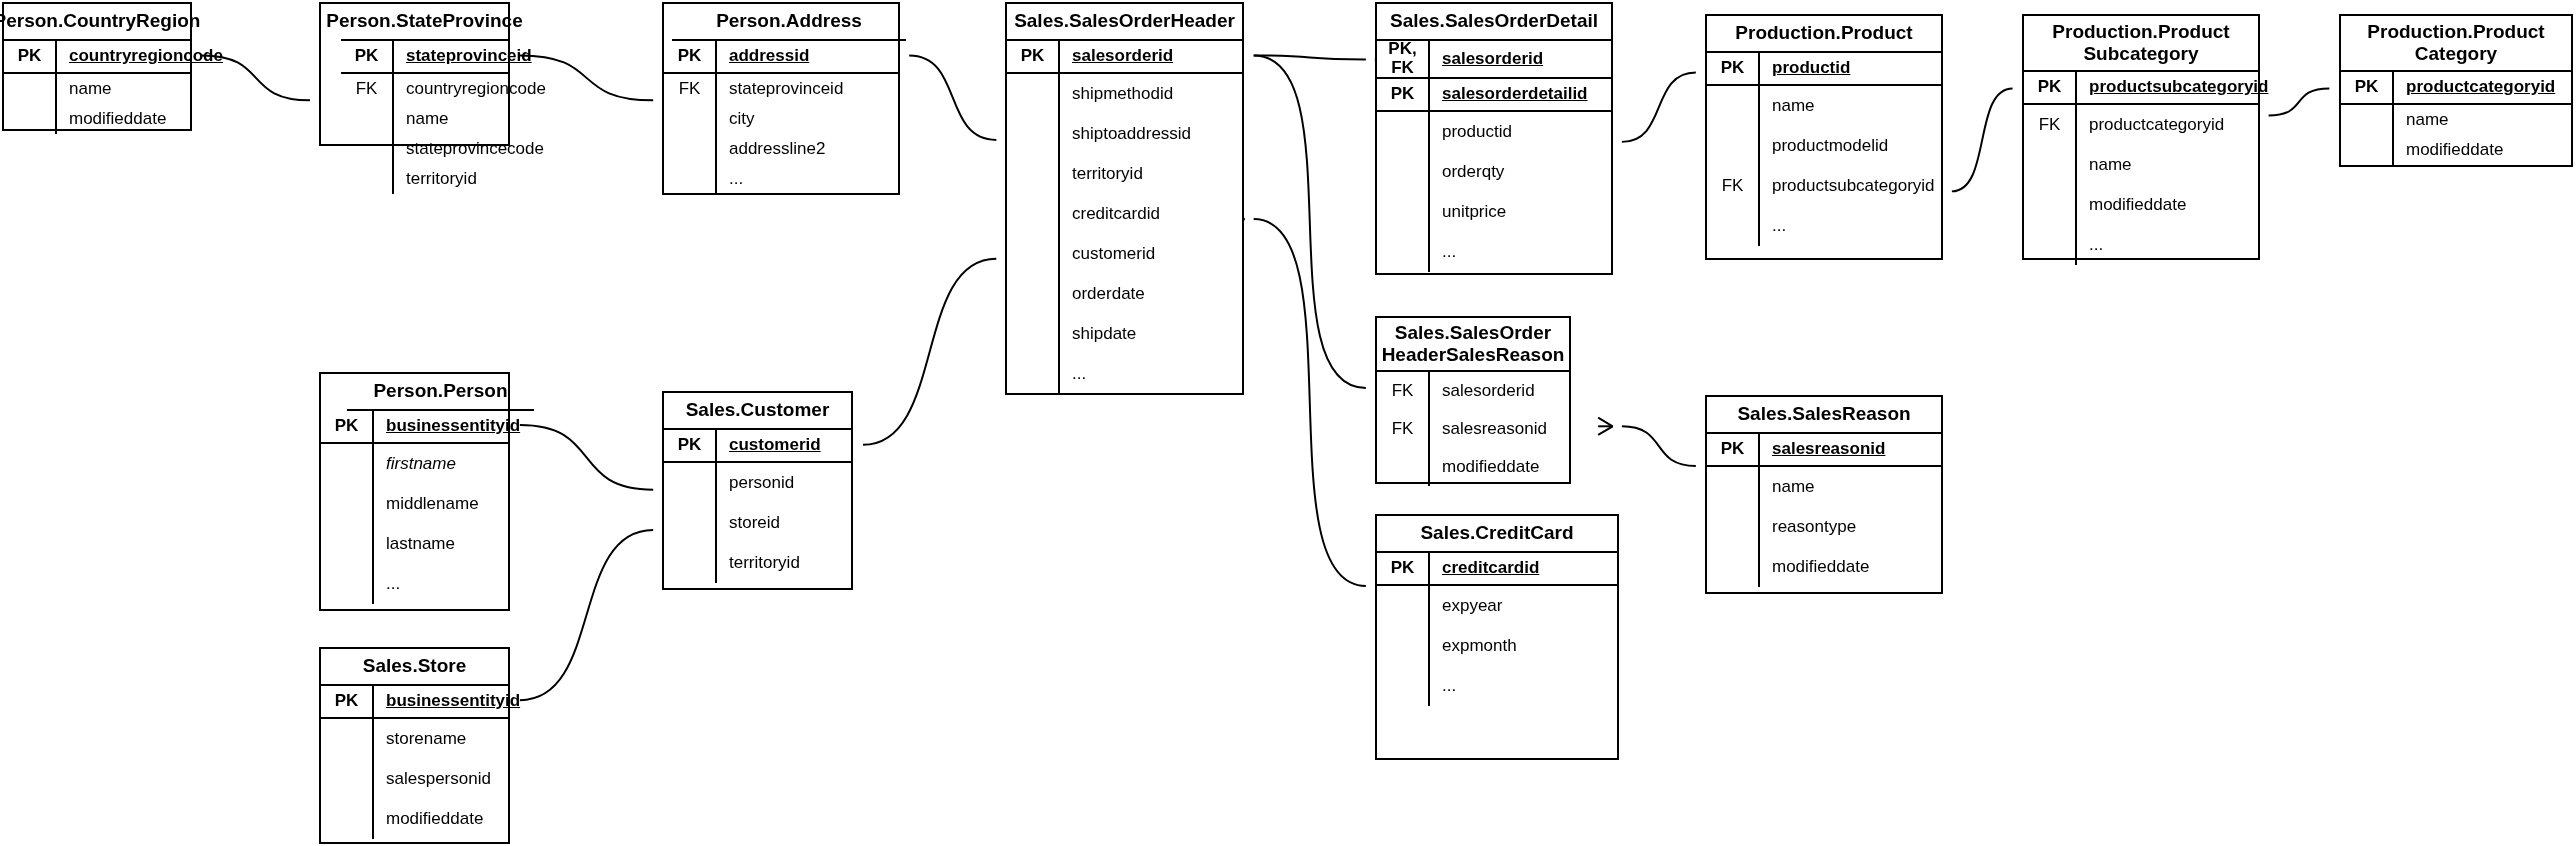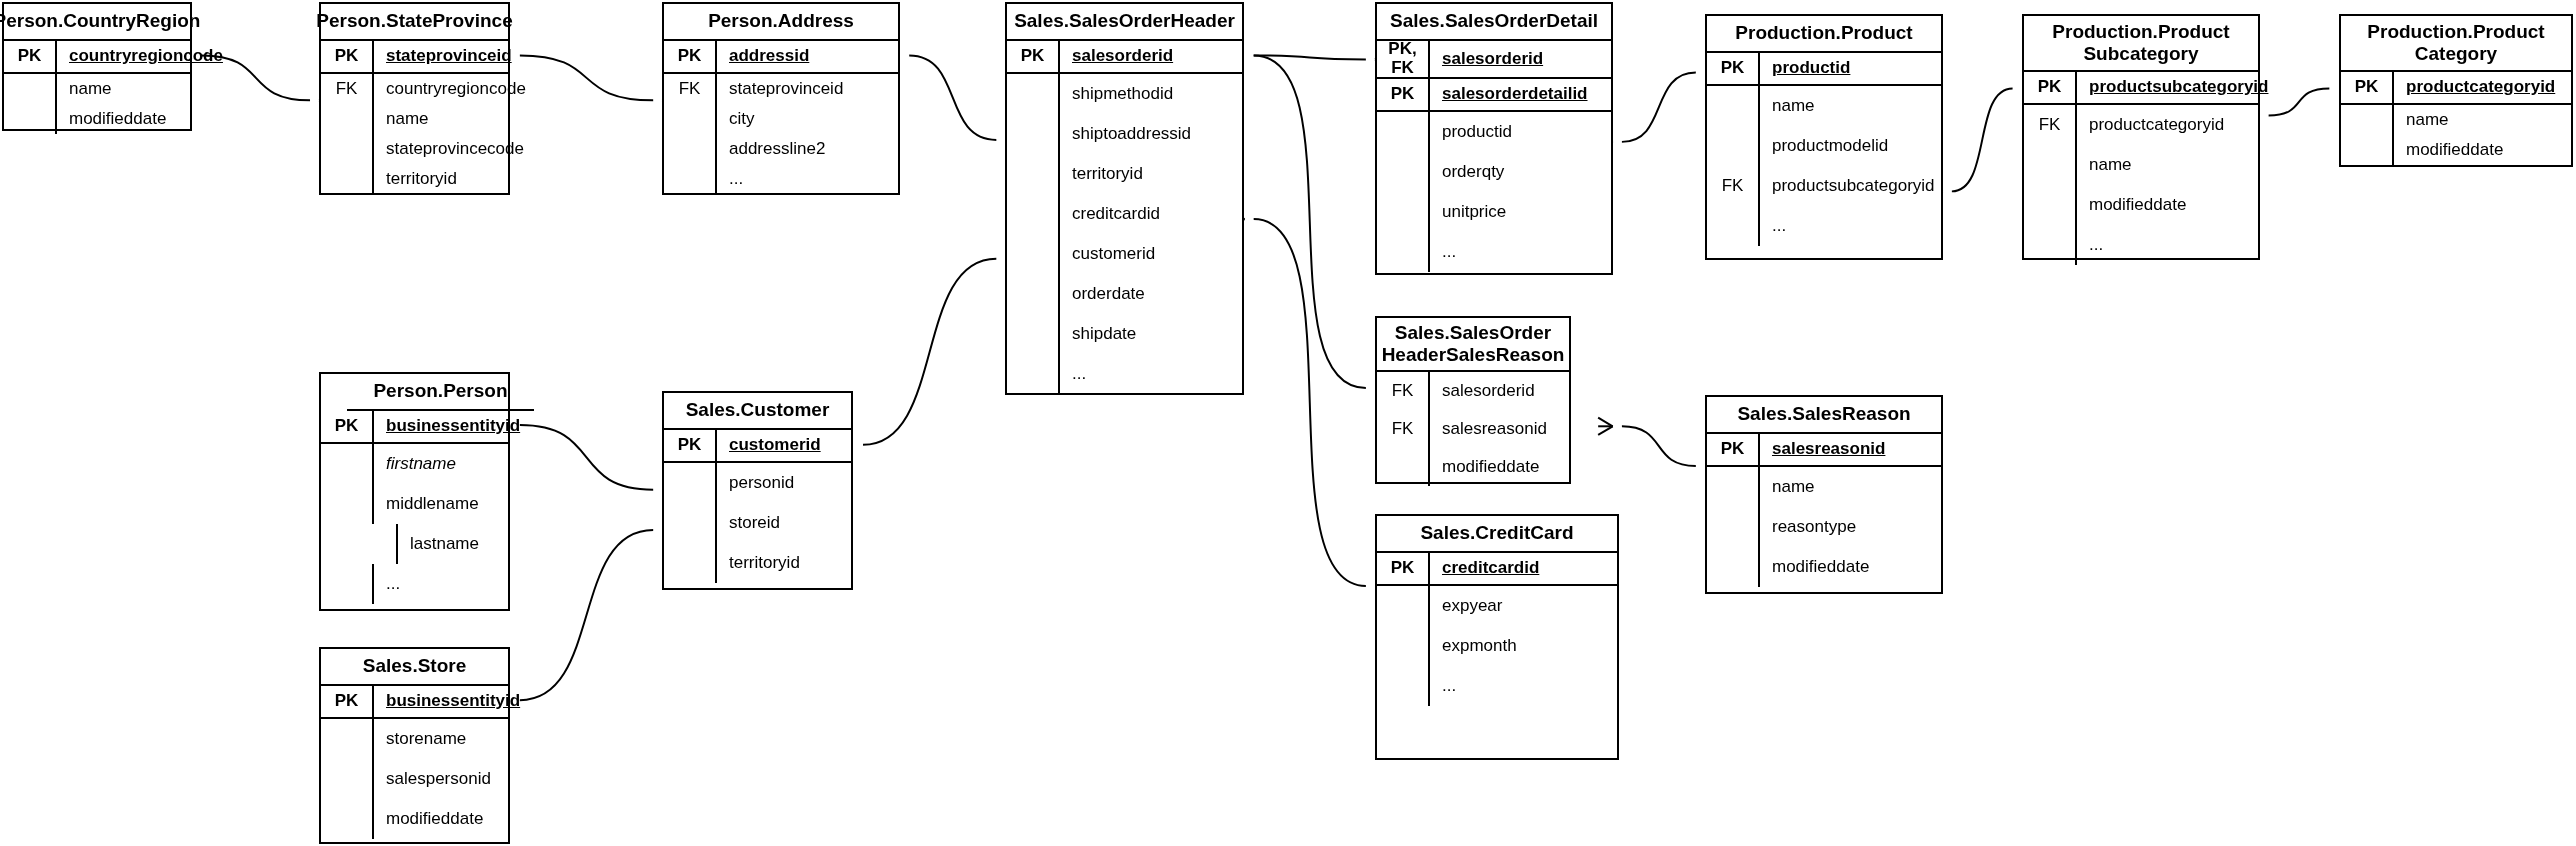--- a/index.html
+++ b/index.html
@@ -208,21 +208,21 @@
         <div class="attr-row" style="height: 30px;">
           <div class="key-cell"></div>
           <div class="name-cell">name</div>
         </div>
         <div class="attr-row" style="height: 30px;">
           <div class="key-cell"></div>
           <div class="name-cell">modifieddate</div>
         </div>
       </div>
     </div>
-    <div class="entity" style="left: 319px; top: 2px; width: 191px; height: 193px;">
+    <div class="entity" style="left: 319px; top: 2px; width: 191px; height: 144px; padding-left: 20px;">
       <div class="ent-title" style="height: 37px; display: flex; align-items: center; justify-content: center;">Person.StateProvince</div>
       <div class="attr-body">
         <div class="attr-row sep" style="height: 33px;">
           <div class="key-cell pk">PK</div>
           <div class="name-cell pk">stateprovinceid</div>
         </div>
         <div class="attr-row" style="height: 30px;">
           <div class="key-cell">FK</div>
           <div class="name-cell">countryregioncode</div>
         </div>
@@ -234,21 +234,21 @@
           <div class="key-cell"></div>
           <div class="name-cell">stateprovincecode</div>
         </div>
         <div class="attr-row" style="height: 30px;">
           <div class="key-cell"></div>
           <div class="name-cell">territoryid</div>
         </div>
       </div>
     </div>
     <div class="entity" style="left: 662px; top: 2px; width: 238px; height: 193px;">
-      <div class="ent-title" style="height: 37px; display: flex; align-items: center; justify-content: center;">Person.Address</div>
+      <div class="ent-title" style="height: 37px; display: flex; align-items: center; justify-content: center; margin-left: 8px;">Person.Address</div>
       <div class="attr-body">
         <div class="attr-row sep" style="height: 33px;">
           <div class="key-cell pk">PK</div>
           <div class="name-cell pk">addressid</div>
         </div>
         <div class="attr-row" style="height: 30px;">
           <div class="key-cell">FK</div>
           <div class="name-cell">stateprovinceid</div>
         </div>
         <div class="attr-row" style="height: 30px;">
@@ -413,21 +413,21 @@
           <div class="name-cell pk">businessentityid</div>
         </div>
         <div class="attr-row" style="height: 40px; font-style: italic;">
           <div class="key-cell"></div>
           <div class="name-cell">firstname</div>
         </div>
         <div class="attr-row" style="height: 40px;">
           <div class="key-cell"></div>
           <div class="name-cell">middlename</div>
         </div>
-        <div class="attr-row" style="height: 40px; margin-left: 24px;">
+        <div class="attr-row" style="height: 40px;">
           <div class="key-cell"></div>
           <div class="name-cell">lastname</div>
         </div>
         <div class="attr-row" style="height: 40px;">
           <div class="key-cell"></div>
           <div class="name-cell">...</div>
         </div>
       </div>
     </div>
     <div class="entity" style="left: 662px; top: 391px; width: 191px; height: 199px;">

